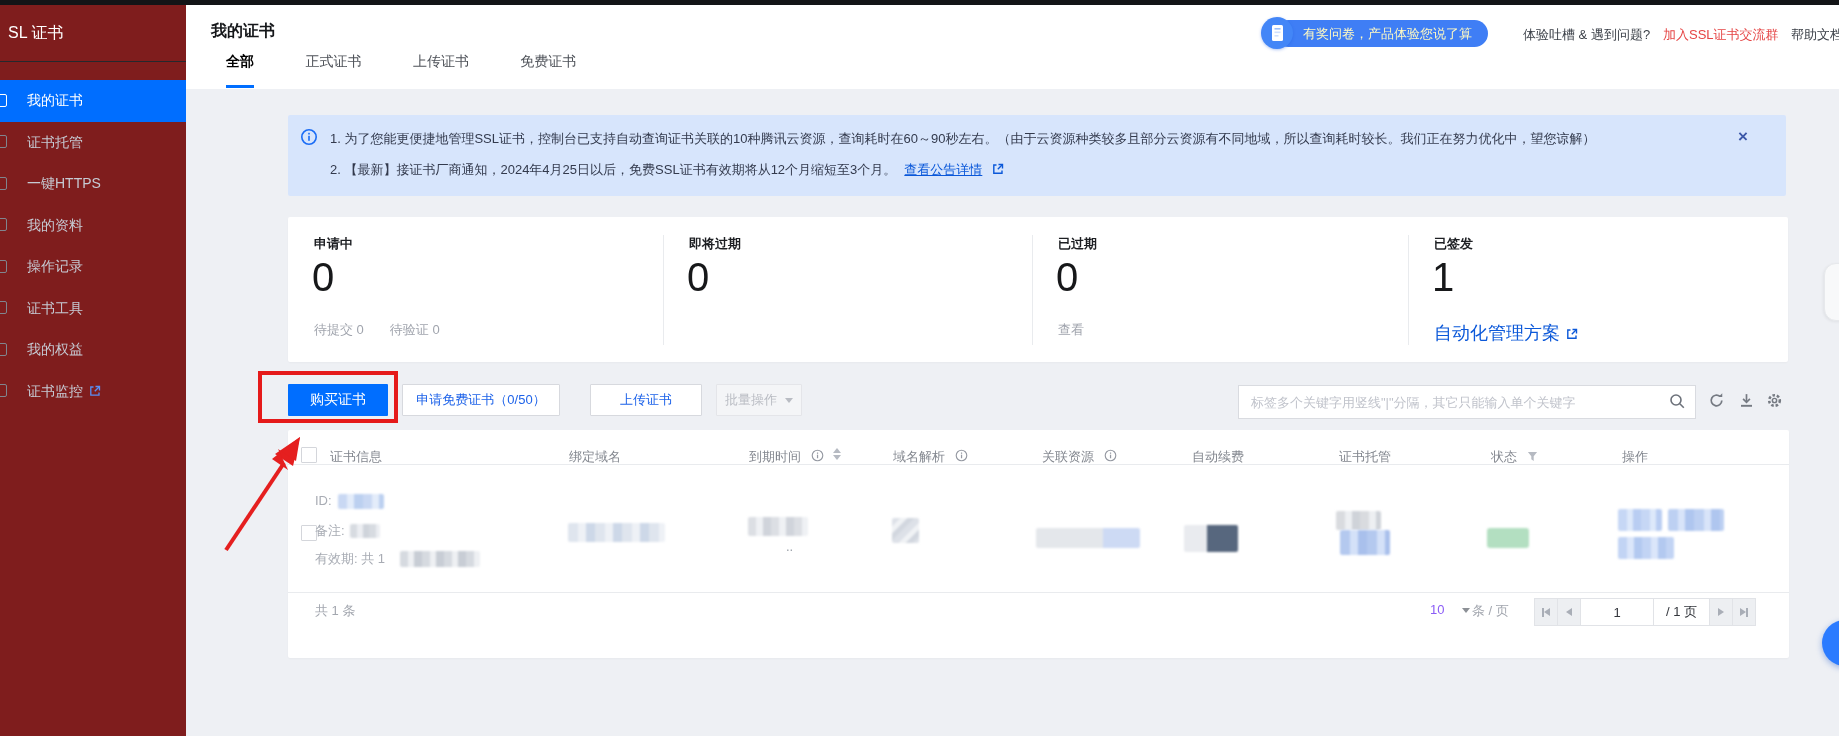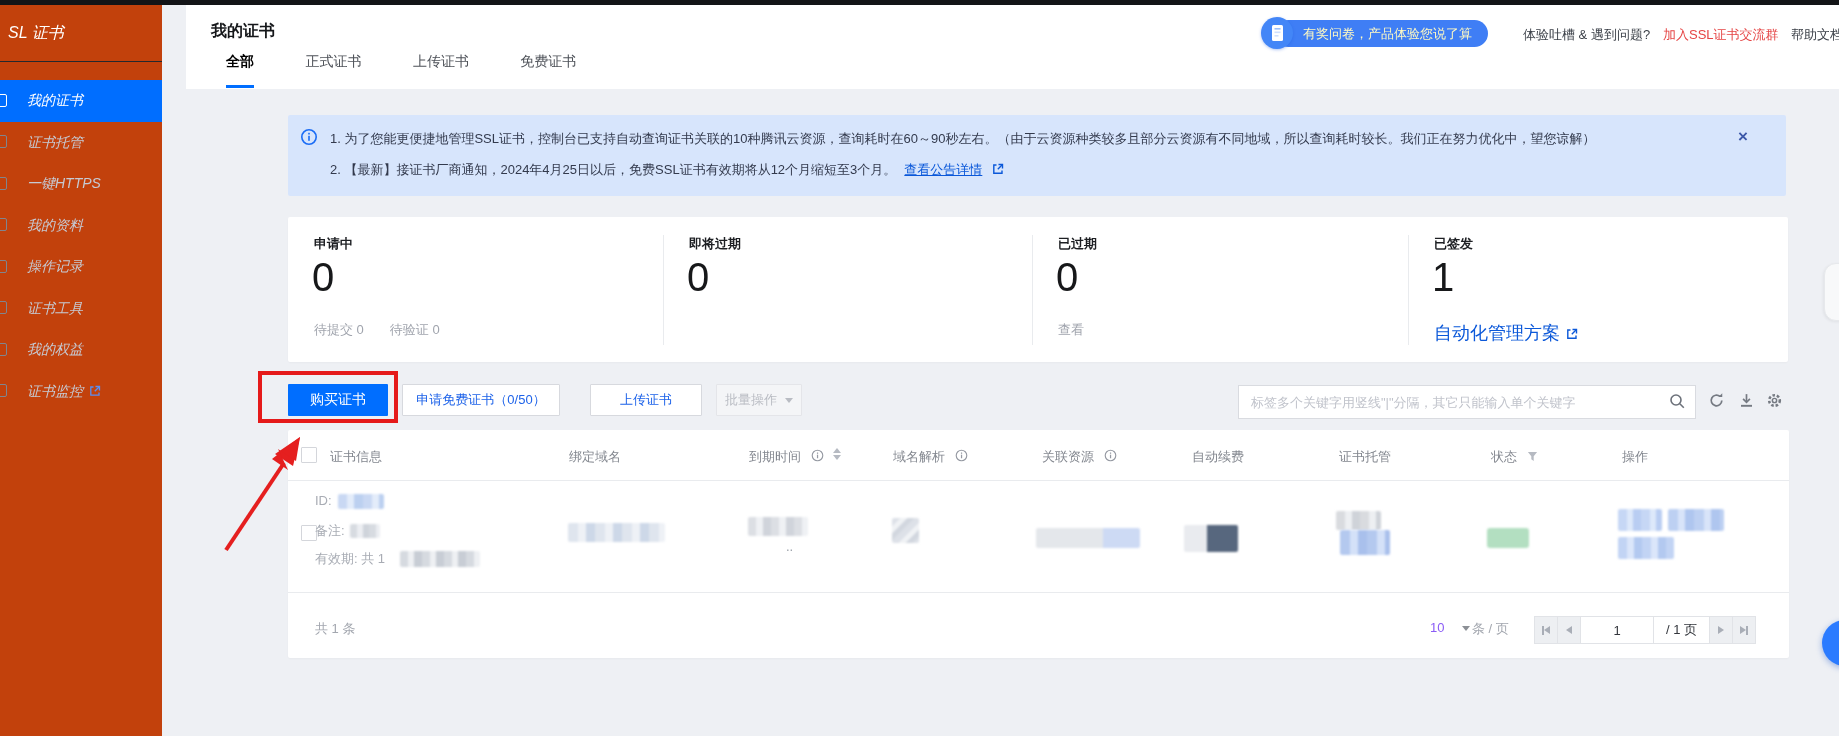--- a/index.html
+++ b/index.html
@@ -5,21 +5,21 @@
   * { margin:0; padding:0; box-sizing:border-box; }
   html,body { width:1839px; height:736px; }
   body { font-family:"Liberation Sans","DejaVu Sans",sans-serif; overflow:hidden; }
   .screen { position:relative; width:1839px; height:736px; background:#eef0f4; overflow:hidden; }
   .abs { position:absolute; }
 
   
   .top-strip { position:absolute; left:0; top:0; width:1839px; height:5px; background:#131417; }
 
   
-  .sidebar { position:absolute; left:0; top:5px; width:162px; height:731px; background:#c2410c; overflow:hidden;font-style:italic; }
+  .sidebar { position:absolute; left:0; top:5px; width:186px; height:731px; background:#7f1d1d; overflow:hidden; }
   .side-title { height:57px; padding:18px 0 0 8px; font-size:16px; color:#ffffff; border-bottom:1px solid #25282d; }
   .menu { margin-top:18px; }
   .menu-item { position:relative; height:41.5px; line-height:41.5px; padding-left:27px; font-size:14px; color:#c6cad3; cursor:pointer; white-space:nowrap; }
   .menu-item .mi-ico { position:absolute; left:-6px; top:50%; margin-top:-7px; width:13px; height:13px; border:1.5px solid #80858e; border-radius:2px; }
   .menu-item.sel { background:#006eff; color:#ffffff; }
   .menu-item.sel .mi-ico { border-color:#ffffff; }
   .ext-blue { display:inline-block; vertical-align:-1px; margin-left:6px; }
 
   
   .main-header { position:absolute; left:186px; top:5px; width:1653px; height:84px; background:#ffffff; }
@@ -56,27 +56,27 @@
   .btn-batch { left:716px; width:86px; background:#f4f5f7; border:1px solid #e4e5e9; color:#b9bcc3; }
   .caret { display:inline-block; width:0; height:0; border-left:4px solid transparent; border-right:4px solid transparent; border-top:5px solid #b9bcc3; margin-left:8px; }
   .search { position:absolute; left:1238px; top:385px; width:458px; height:34px; }
   .search input { width:100%; height:100%; border:1px solid #d9dbe0; background:#fff; padding:0 36px 0 12px; font-size:13px; color:#333; outline:none; }
   .search input::placeholder { color:#c0c3cb; }
   .search .mag { position:absolute; right:10px; top:8px; }
   .tool-ico { position:absolute; top:392px; width:18px; height:18px; cursor:pointer; }
 
   
   .table-card { position:absolute; left:288px; top:430px; width:1501px; height:228px; background:#fff; border-radius:2px; box-shadow:0 1px 2px rgba(0,0,0,.03); }
-  .thead { position:absolute; left:0; top:0; width:100%; height:51px; border-bottom:1px solid #e9ebee; }
+  .thead { position:absolute; left:0; top:0; width:100%; height:35px; border-bottom:1px solid #e9ebee; }
   .th { position:absolute; top:18px; font-size:13px; color:#83878f; white-space:nowrap; }
   .cb { position:absolute; width:16px; height:16px; background:#fff; border:1px solid #d4d6db; border-radius:1px; cursor:pointer; }
   .trow { position:absolute; left:0; top:51px; width:100%; height:112px; border-bottom:1px solid #e9ebee; }
   .cell-txt { position:absolute; font-size:13px; color:#a8acb4; white-space:nowrap; }
   .px { position:absolute; border-radius:2px; filter:blur(1px); }
-  .tfoot { position:absolute; left:0; top:168px; width:100%; height:65px; }
+  .tfoot { position:absolute; left:0; top:150px; width:100%; height:65px; }
   .foot-gray { position:absolute; font-size:13px; color:#a3a7af; white-space:nowrap; }
   .pager { position:absolute; left:1247px; top:18px; height:28px; display:flex; }
   .pg-btn { width:24px; height:28px; background:#edeff2; border:1px solid #e1e3e7; margin-left:-1px; display:flex; align-items:center; justify-content:center; cursor:pointer; }
   .pg-box { height:28px; background:#fff; border:1px solid #e1e3e7; margin-left:-1px; display:flex; align-items:center; justify-content:center; font-size:13px; color:#33363c; }
   .tri-l { width:0; height:0; border-top:4px solid transparent; border-bottom:4px solid transparent; border-right:6px solid #a9aeb7; }
   .tri-r { width:0; height:0; border-top:4px solid transparent; border-bottom:4px solid transparent; border-left:6px solid #a9aeb7; }
   .bar { width:2px; height:9px; background:#a9aeb7; }
   .sort-ico { display:inline-block; vertical-align:1px; margin-left:6px; }
   .sort-up { width:0; height:0; border-left:4px solid transparent; border-right:4px solid transparent; border-bottom:5px solid #b6bac2; margin-bottom:2px; }
   .sort-dn { width:0; height:0; border-left:4px solid transparent; border-right:4px solid transparent; border-top:5px solid #b6bac2; }

